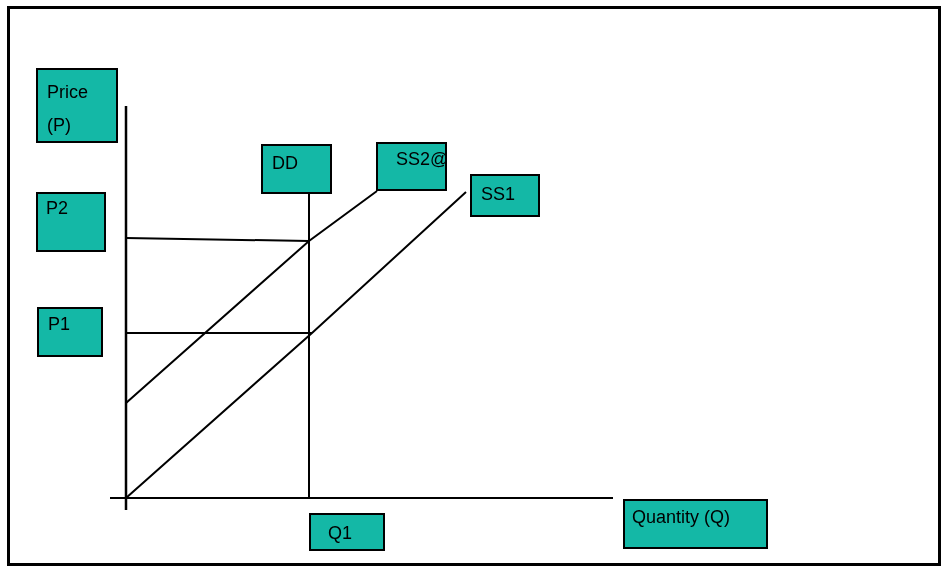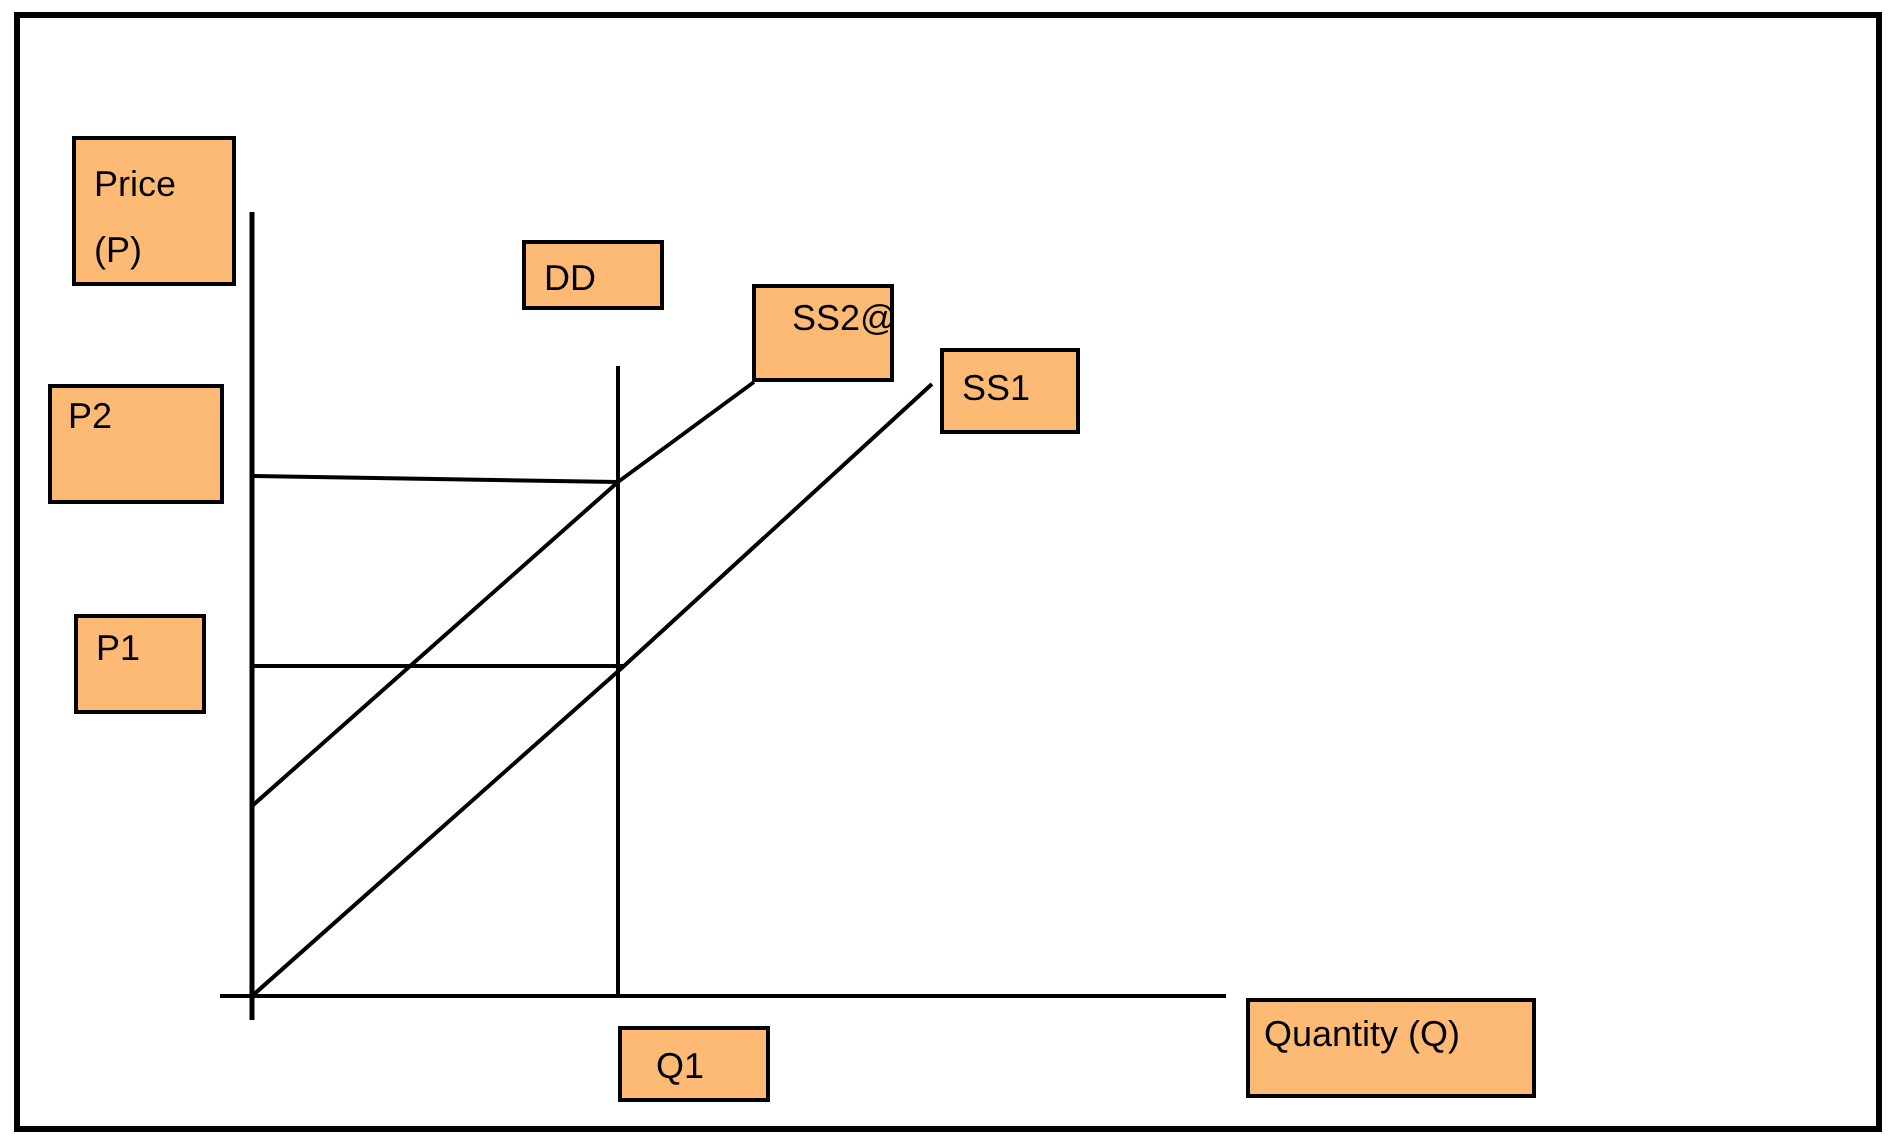--- a/index.html
+++ b/index.html
@@ -29,30 +29,30 @@
     position: absolute;
     left: 0;
     top: 0;
     width: 947px;
     height: 572px;
   }
   .label-box {
     position: absolute;
     box-sizing: border-box;
     border: 2px solid #000000;
-    background: #fdba74;
+    background: #14b8a6;
     font-size: 18px;
     line-height: 1.15;
     color: #000000;
     white-space: nowrap;
   }
   .price-box    { left: 36px;  top: 68px;  width: 82px;  height: 75px; padding: 6px 0 0 9px; line-height: 33px; }
-  .p2-box       { left: 24px;  top: 192px; width: 88px;  height: 60px; padding: 4px 0 16px 8px; }
+  .p2-box       { left: 36px;  top: 192px; width: 70px;  height: 60px; padding: 4px 0 16px 8px; }
   .p1-box       { left: 37px;  top: 307px; width: 66px;  height: 50px; padding: 5px 0 12px 9px; }
-  .dd-box       { left: 261px; top: 120px; width: 71px;  height: 35px; padding: 7px 0 0 9px; }
+  .dd-box       { left: 261px; top: 144px; width: 71px;  height: 50px; padding: 7px 0 0 9px; }
   .ss2-box      { left: 376px; top: 142px; width: 71px;  height: 49px; padding: 5px 0 0 18px; }
   .ss1-box      { left: 470px; top: 174px; width: 70px;  height: 43px; padding: 8px 0 0 9px; }
   .q1-box       { left: 309px; top: 513px; width: 76px;  height: 38px; padding: 8px 0 0 17px; }
   .quantity-box { left: 623px; top: 499px; width: 145px; height: 50px; padding: 6px 0 18px 7px; }
 </style>
 </head>
 <body>
 
 <div class="stage">
 

